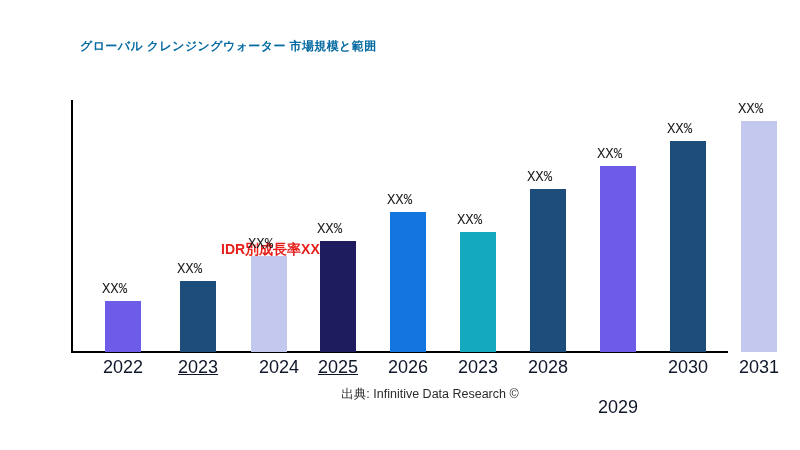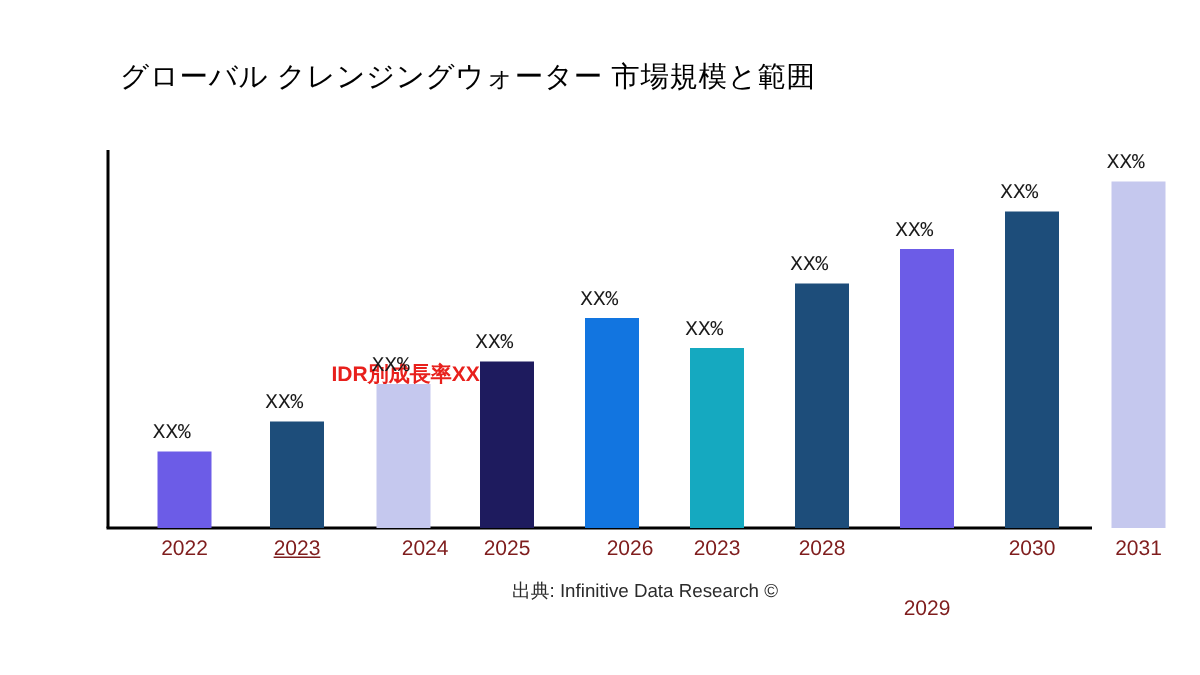--- a/index.html
+++ b/index.html
@@ -18,23 +18,23 @@
     position: relative;
     width: 800px;
     height: 450px;
   }
 
   
   #chart-title {
     position: absolute;
     left: 80px;
     top: 38px;
-    font-size: 19px;
-    font-weight: 400;
-    color: #000000;
+    font-size: 12px;
+    font-weight: 700;
+    color: #0369a1;
     letter-spacing: 0.4px;
     white-space: nowrap;
   }
 
   
   #plot-area {
     position: absolute;
     left: 71px;
     top: 100px;
     width: 657px;
@@ -87,22 +87,22 @@
     color: #1a1a1a;
     white-space: nowrap;
   }
 
   
   .x-tick {
     position: absolute;
     top: 357px;
     width: 60px;
     text-align: center;
-    font-size: 14px;
-    color: #7f1d1d;
+    font-size: 18px;
+    color: #0f172a;
   }
 
   
   #source-note {
     position: absolute;
     left: 0;
     top: 386px;
     width: 800px;
     text-align: center;
     font-size: 12.5px;
@@ -164,22 +164,22 @@
           <div class="bar-label" style="bottom: 235px;">XX%</div>
           <div class="bar" style="height: 231px; background: rgb(197, 200, 238);"></div>
         </div>
       </div>
   </div>
 
   <div id="ticks-container">
       <div class="x-tick" style="left: 93px;">2022</div>
       <div class="x-tick" style="left: 168px; text-decoration: underline;">2023</div>
       <div class="x-tick" style="left: 239px; text-align: right;">2024</div>
-      <div class="x-tick" style="left: 308px;">2025</div>
-      <div class="x-tick" style="left: 390px;">2026</div>
+      <div class="x-tick" style="left: 308px; text-decoration: underline;">2025</div>
+      <div class="x-tick" style="left: 378px;">2026</div>
       <div class="x-tick" style="left: 448px;">2023</div>
       <div class="x-tick" style="left: 518px;">2028</div>
       <div class="x-tick" style="left: 588px; margin-top: 40px;">2029</div>
       <div class="x-tick" style="left: 658px;">2030</div>
       <div class="x-tick" style="left: 729px;">2031</div>
     </div>
 
   <div id="source-note">出典: Infinitive Data Research ©</div>
 
 </div>

